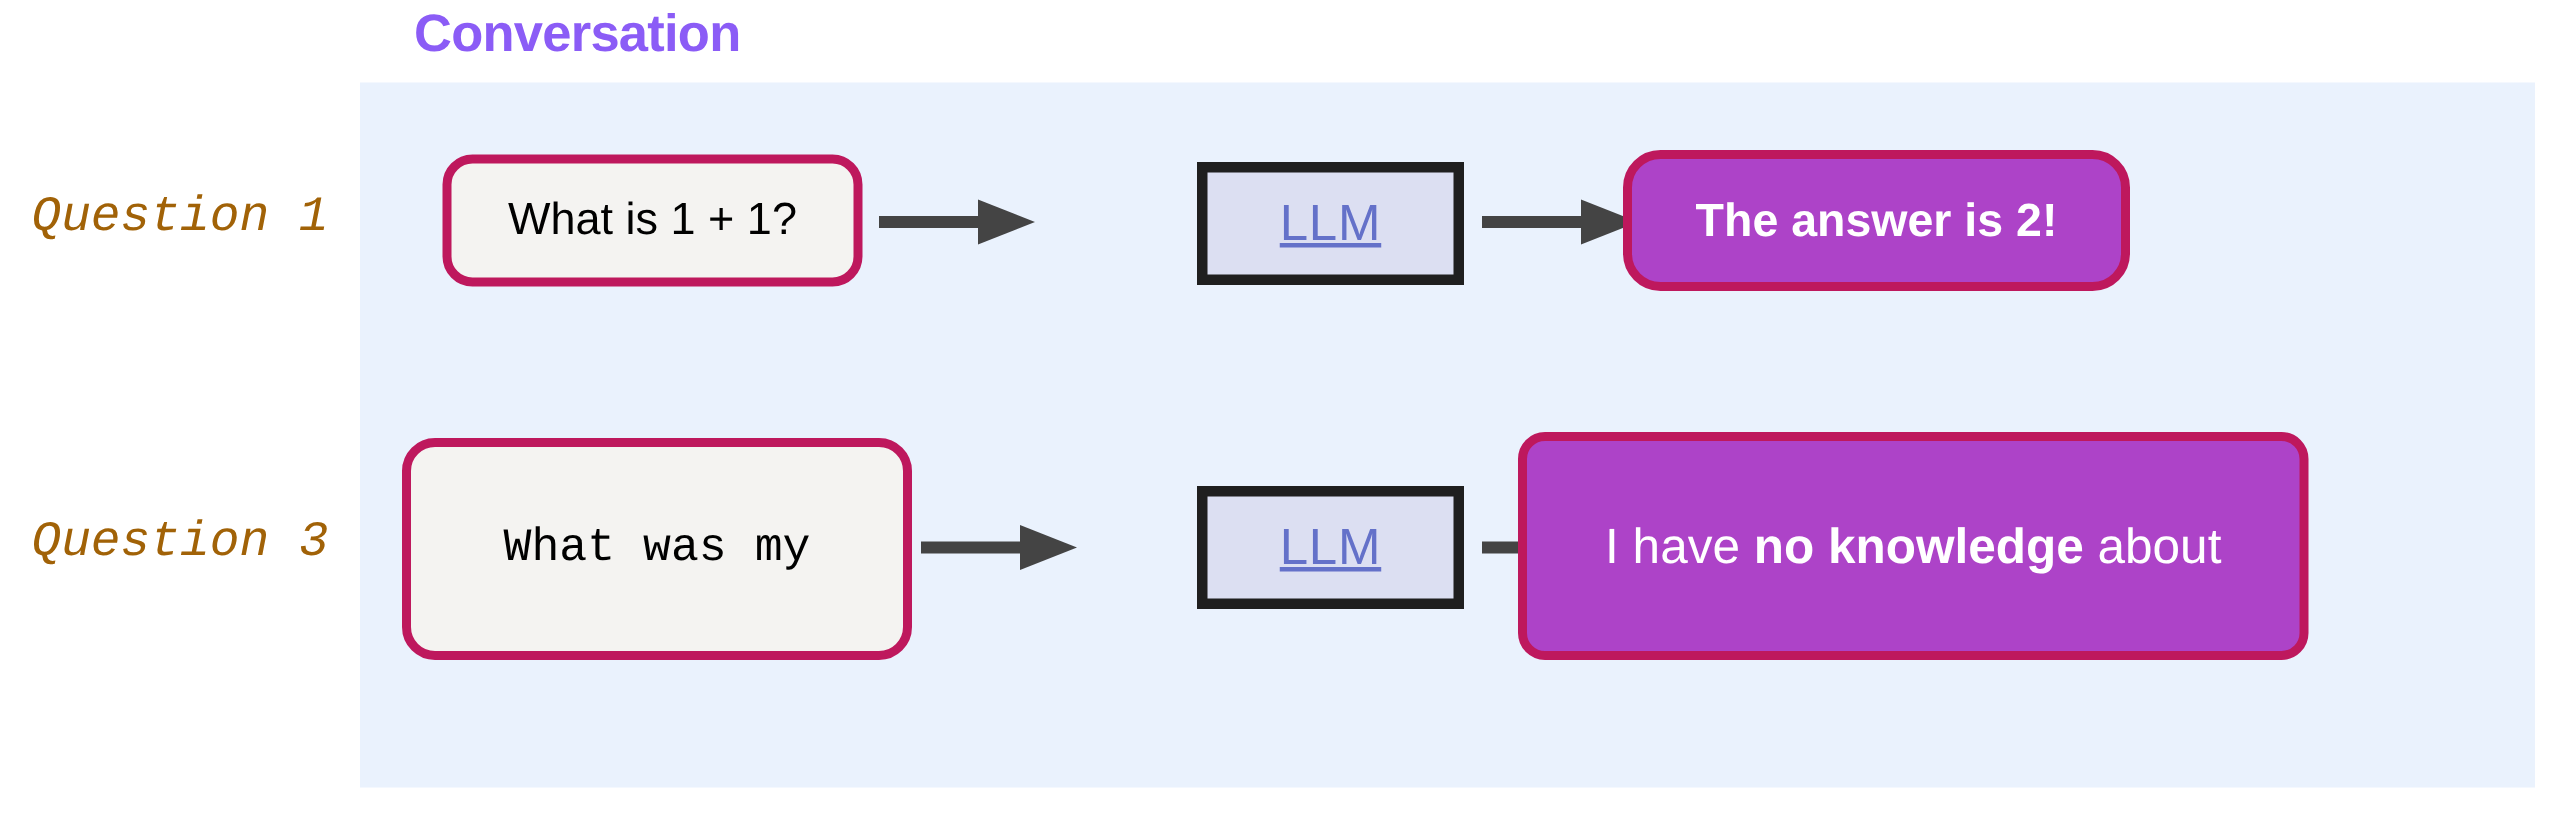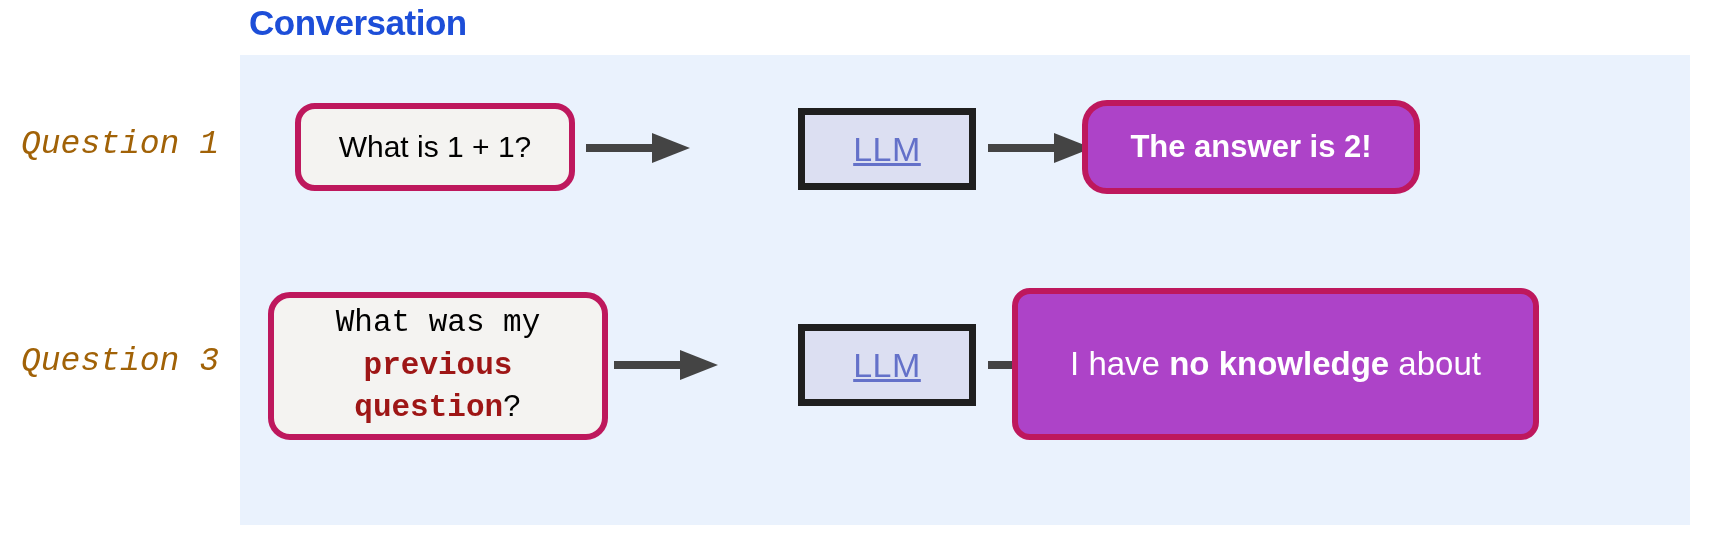--- a/index.html
+++ b/index.html
@@ -12,25 +12,25 @@
     height: 544px;
     position: relative;
     overflow: hidden;
     font-family: "Liberation Sans", sans-serif;
     -webkit-font-smoothing: antialiased;
   }
 
   
   #figure-title {
     position: absolute;
-    left: 249px;
+    left: 276px;
     top: 3px;
     font-size: 35px;
     font-weight: bold;
-    color: #1d4ed8;
+    color: #8b5cf6;
     letter-spacing: -0.5px;
     white-space: nowrap;
   }
 
   
   #conversation-panel {
     position: absolute;
     left: 240px;
     top: 55px;
     width: 1450px;
@@ -188,21 +188,20 @@
 
 <div id="answer-bubble-1" class="bubble bubble-answer">
   <span>The answer is 2!</span>
 </div>
 
 <div id="row-label-2" class="row-label">Question 3</div>
 
 <div id="question-bubble-2" class="bubble bubble-question">
   <div>
     <div>What was my</div>
-    <div><span class="hl-red">previous question</span><span>?</span></div>
   </div>
 </div>
 
 <svg id="arrow-q2-llm" class="arrow" viewBox="0 0 104 34">
   <line x1="0" y1="17" x2="72" y2="17" stroke="#444444" stroke-width="8"></line>
   <polygon points="66,2 104,17 66,32" fill="#444444"></polygon>
 </svg>
 
 <div id="llm-box-2" class="llm-box">
   <span>LLM</span>

